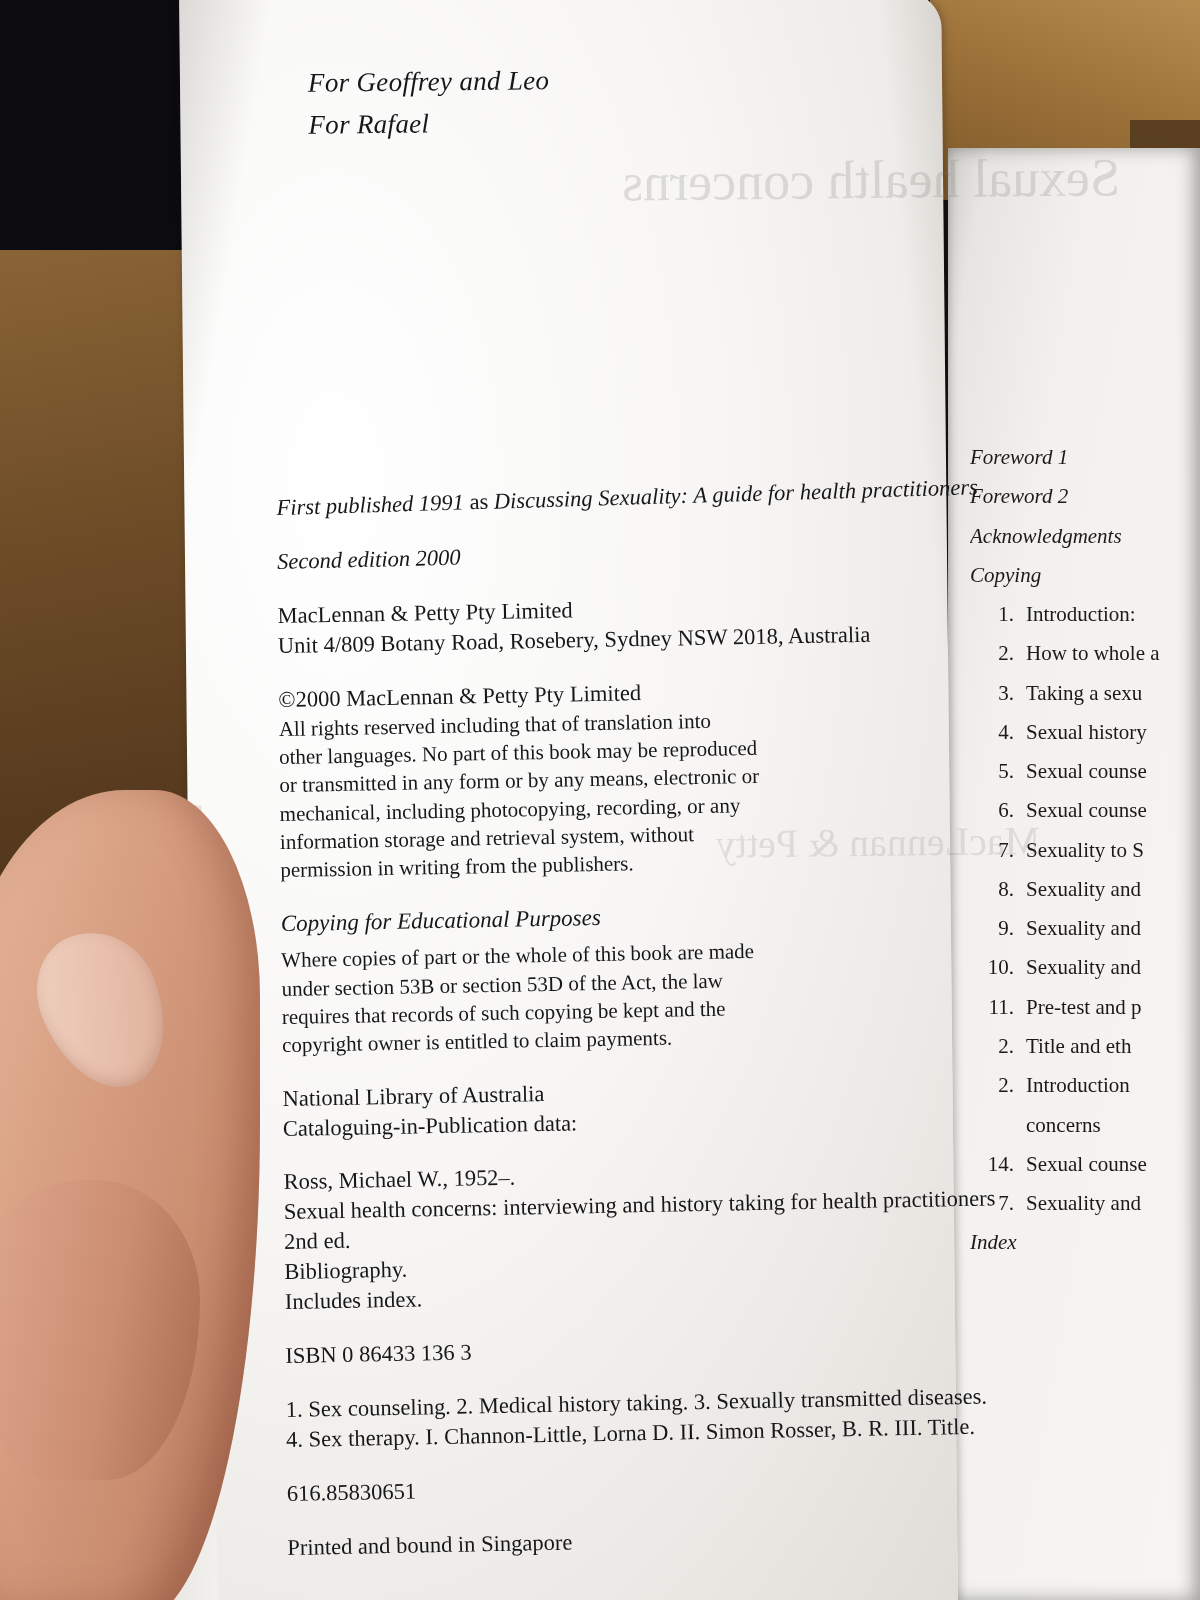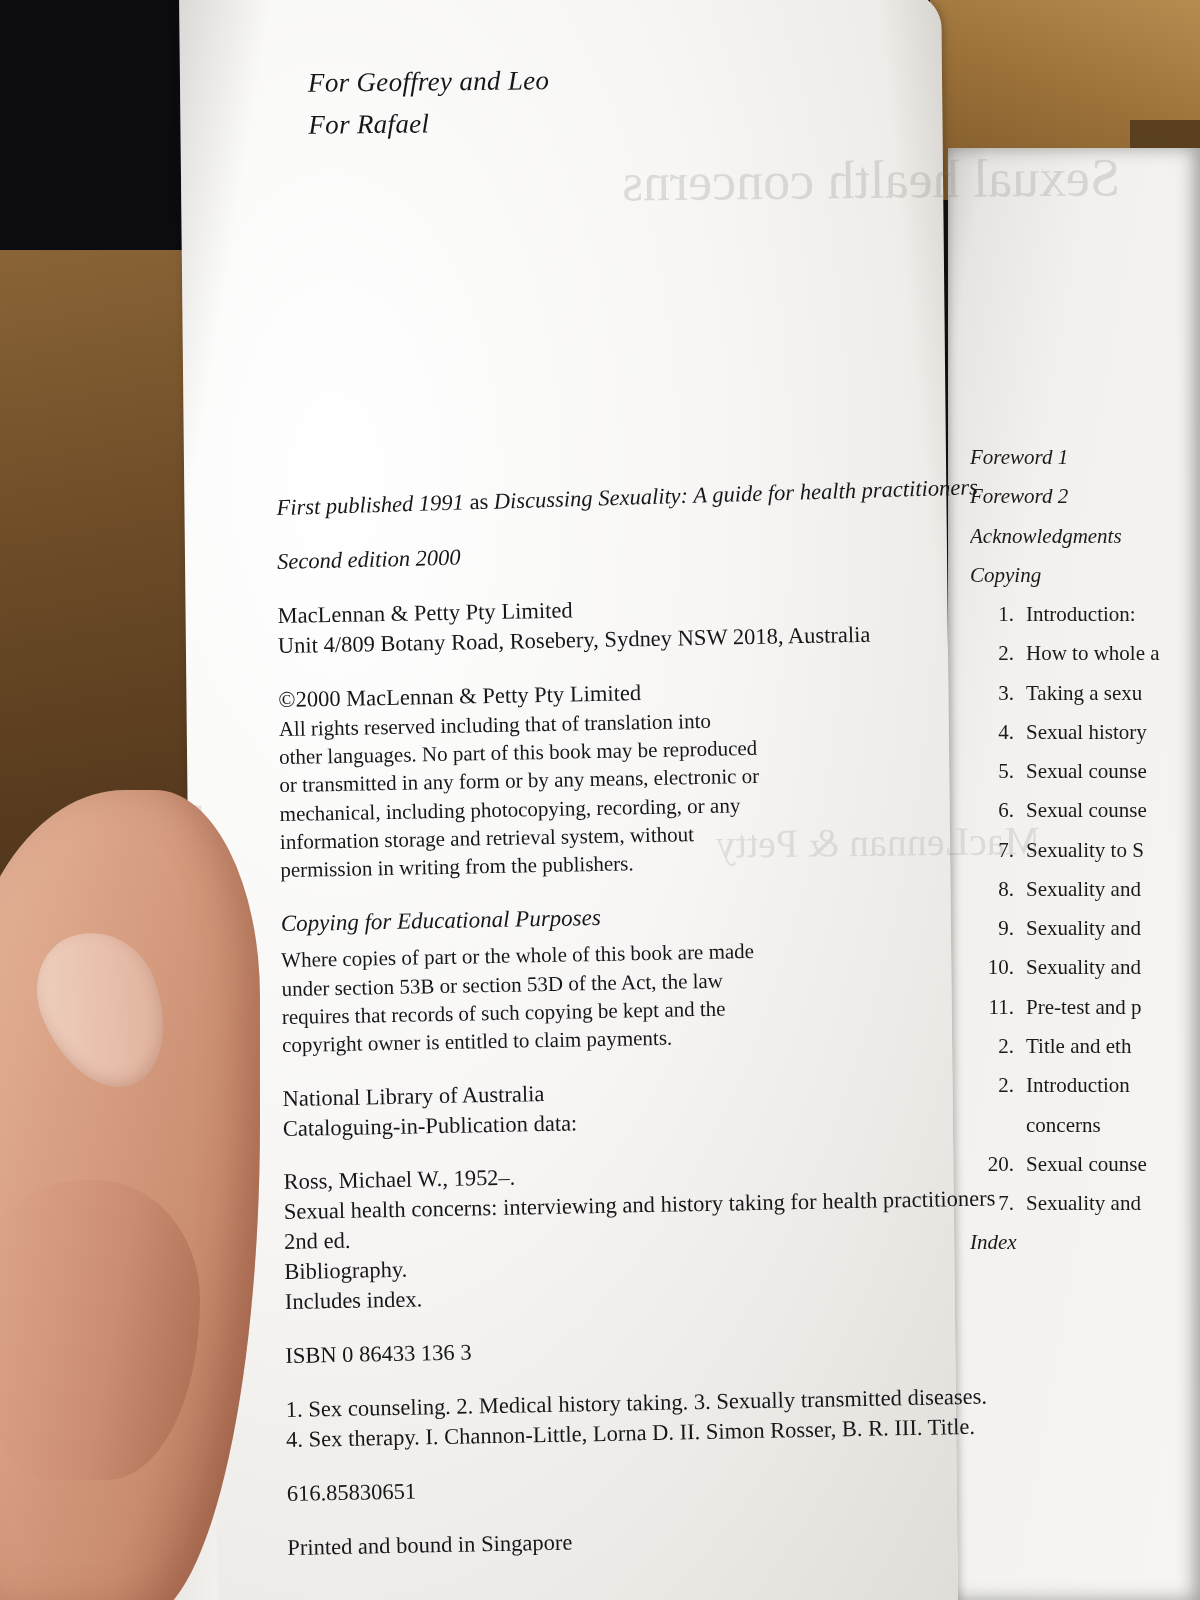--- a/index.html
+++ b/index.html
@@ -283,21 +283,21 @@
       <div class="toc-row">
         <span class="toc-num">2.</span>
         <span class="toc-label">Title and eth</span>
       </div>
       <div class="toc-row">
         <span class="toc-num">2.</span>
         <span class="toc-label">Introduction</span>
       </div>
       <div class="toc-cont">concerns</div>
       <div class="toc-row">
-        <span class="toc-num">20.</span>
+        <span class="toc-num">14.</span>
         <span class="toc-label">Sexual counse</span>
       </div>
       <div class="toc-row">
         <span class="toc-num">7.</span>
         <span class="toc-label">Sexuality and</span>
       </div>
       <div class="toc-row plain">
         <span class="toc-label">Index</span>
       </div>
     </div>

